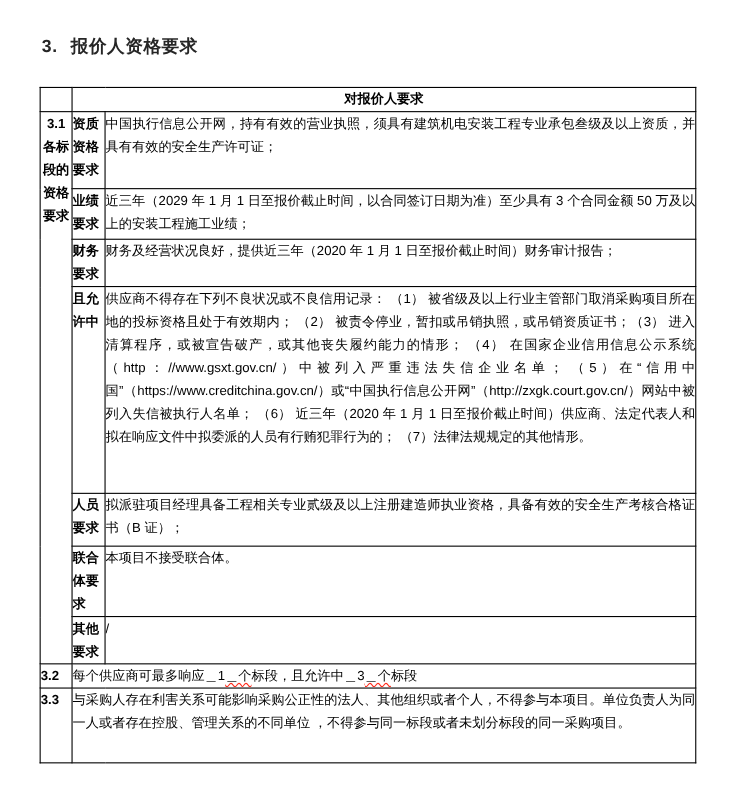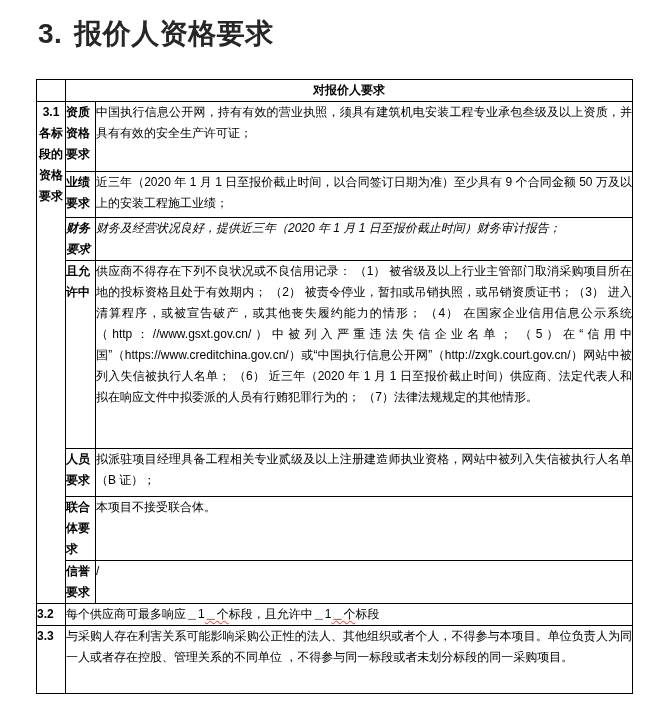--- a/index.html
+++ b/index.html
@@ -8,22 +8,22 @@
     background: #ffffff;
   }
   body {
     width: 665px;
     height: 728px;
     overflow: hidden;
     font-family: "Liberation Sans", "DejaVu Sans", sans-serif;
     color: #000000;
   }
   .doc-title {
-    margin: 15px 0 0 38px;
-    font-size: 28px;
+    margin: 32px 0 0 38px;
+    font-size: 16px;
     font-weight: bold;
     color: #262626;
     letter-spacing: 0.5px;
   }
   .doc-title .title-num { margin-right: 12px; }
 
   table.qual {
     border-collapse: collapse;
     table-layout: fixed;
     width: 596px;
@@ -67,21 +67,21 @@
   }
   .cell-content {
     padding: 0 2px 0 3px;
     text-align: justify;
   }
   .cell-mid { vertical-align: middle; }
 
   tr.rh  { height: 21px; }
   tr.r1  { height: 70px; }
   tr.r2  { height: 46px; }
-  tr.r3  { height: 43px; font-style: italic; }
+  tr.r3  { height: 43px; }
   tr.r4  { height: 188px; }
   tr.r5  { height: 48px; }
   tr.r6  { height: 64px; }
   tr.r7  { height: 41px; }
   tr.r8  { height: 20px; }
   tr.r9  { height: 68px; }
 
   .wavy {
     text-decoration-line: underline;
     text-decoration-style: wavy;
@@ -115,51 +115,51 @@
     <tr class="r1">
       <td rowspan="7" class="cell-section">
         <span class="sec-num">3.1</span><span>各标段的资格要求</span>
       </td>
       <td class="cell-label">资质资格要求</td>
       <td class="cell-content">中国执行信息公开网，持有有效的营业执照，须具有建筑机电安装工程专业承包叁级及以上资质，并具有有效的安全生产许可证；</td>
     </tr>
 
     <tr class="r2">
       <td class="cell-label">业绩要求</td>
-      <td class="cell-content">近三年（2020 年 1 月 1 日至报价截止时间，以合同签订日期为准）至少具有 9 个合同金额 50 万及以上的安装工程施工业绩；</td>
+      <td class="cell-content">近三年（2029 年 1 月 1 日至报价截止时间，以合同签订日期为准）至少具有 3 个合同金额 50 万及以上的安装工程施工业绩；</td>
     </tr>
 
     <tr class="r3">
       <td class="cell-label">财务要求</td>
       <td class="cell-content">财务及经营状况良好，提供近三年（2020 年 1 月 1 日至报价截止时间）财务审计报告；</td>
     </tr>
 
     <tr class="r4">
       <td class="cell-label">且允许中</td>
       <td class="cell-content">供应商不得存在下列不良状况或不良信用记录： （1） 被省级及以上行业主管部门取消采购项目所在地的投标资格且处于有效期内； （2） 被责令停业，暂扣或吊销执照，或吊销资质证书；（3） 进入清算程序，或被宣告破产，或其他丧失履约能力的情形； （4） 在国家企业信用信息公示系统（http：//www.gsxt.gov.cn/）中被列入严重违法失信企业名单； （5）在“信用中国”（https://www.creditchina.gov.cn/）或“中国执行信息公开网”（http://zxgk.court.gov.cn/）网站中被列入失信被执行人名单； （6） 近三年（2020 年 1 月 1 日至报价截止时间）供应商、法定代表人和拟在响应文件中拟委派的人员有行贿犯罪行为的； （7）法律法规规定的其他情形。</td>
     </tr>
 
     <tr class="r5">
       <td class="cell-label">人员要求</td>
-      <td class="cell-content">拟派驻项目经理具备工程相关专业贰级及以上注册建造师执业资格，网站中被列入失信被执行人名单（B 证）；</td>
+      <td class="cell-content">拟派驻项目经理具备工程相关专业贰级及以上注册建造师执业资格，具备有效的安全生产考核合格证书（B 证）；</td>
     </tr>
 
     <tr class="r6">
       <td class="cell-label">联合体要求</td>
       <td class="cell-content">本项目不接受联合体。</td>
     </tr>
 
     <tr class="r7">
-      <td class="cell-label">信誉要求</td>
+      <td class="cell-label">其他要求</td>
       <td class="cell-content">/</td>
     </tr>
 
     <tr class="r8">
       <td class="cell-num">3.2</td>
-      <td colspan="2" class="cell-content cell-mid" id="row32content"><span>每个供应商可最多响应＿1</span><span class="wavy">＿个</span><span>标段，且允许中＿1</span><span class="wavy">＿个</span><span>标段</span></td>
+      <td colspan="2" class="cell-content cell-mid" id="row32content"><span>每个供应商可最多响应＿1</span><span class="wavy">＿个</span><span>标段，且允许中＿3</span><span class="wavy">＿个</span><span>标段</span></td>
     </tr>
 
     <tr class="r9">
       <td class="cell-num">3.3</td>
       <td colspan="2" class="cell-content">与采购人存在利害关系可能影响采购公正性的法人、其他组织或者个人，不得参与本项目。单位负责人为同一人或者存在控股、管理关系的不同单位 ，不得参与同一标段或者未划分标段的同一采购项目。</td>
     </tr>
 
   </tbody>
     </table>
 </div>

